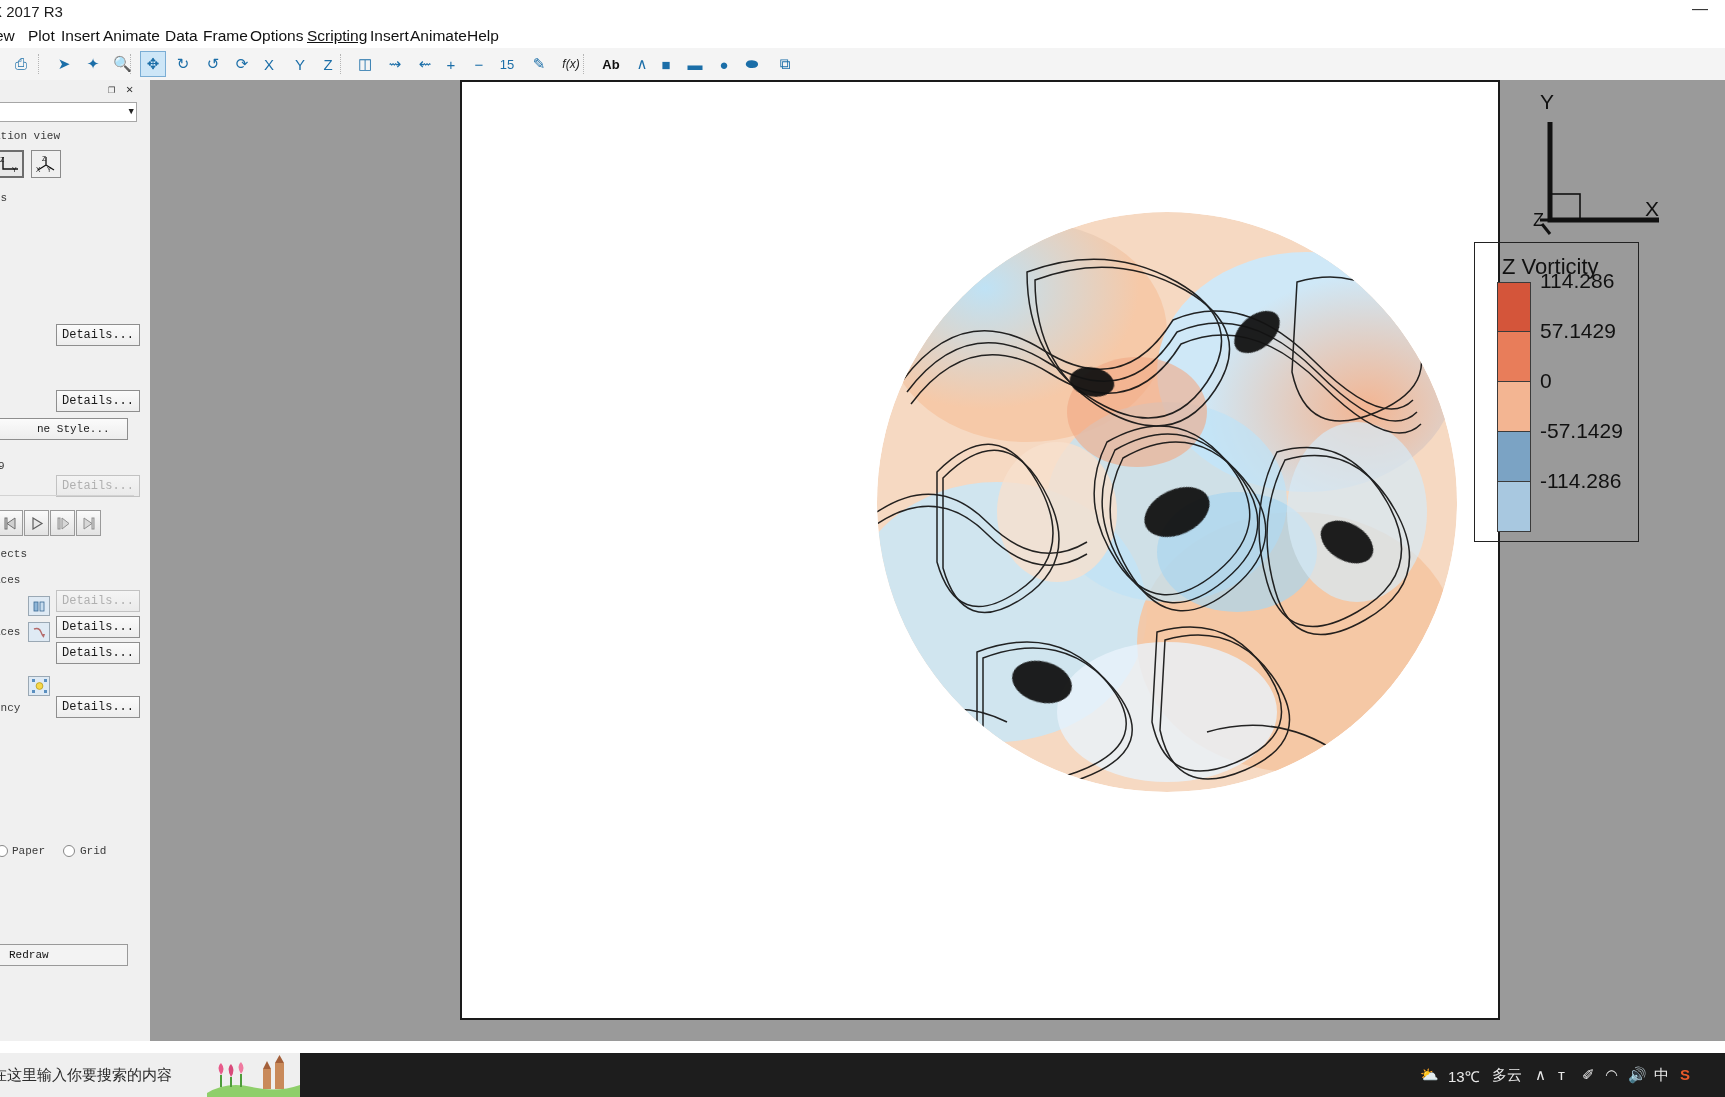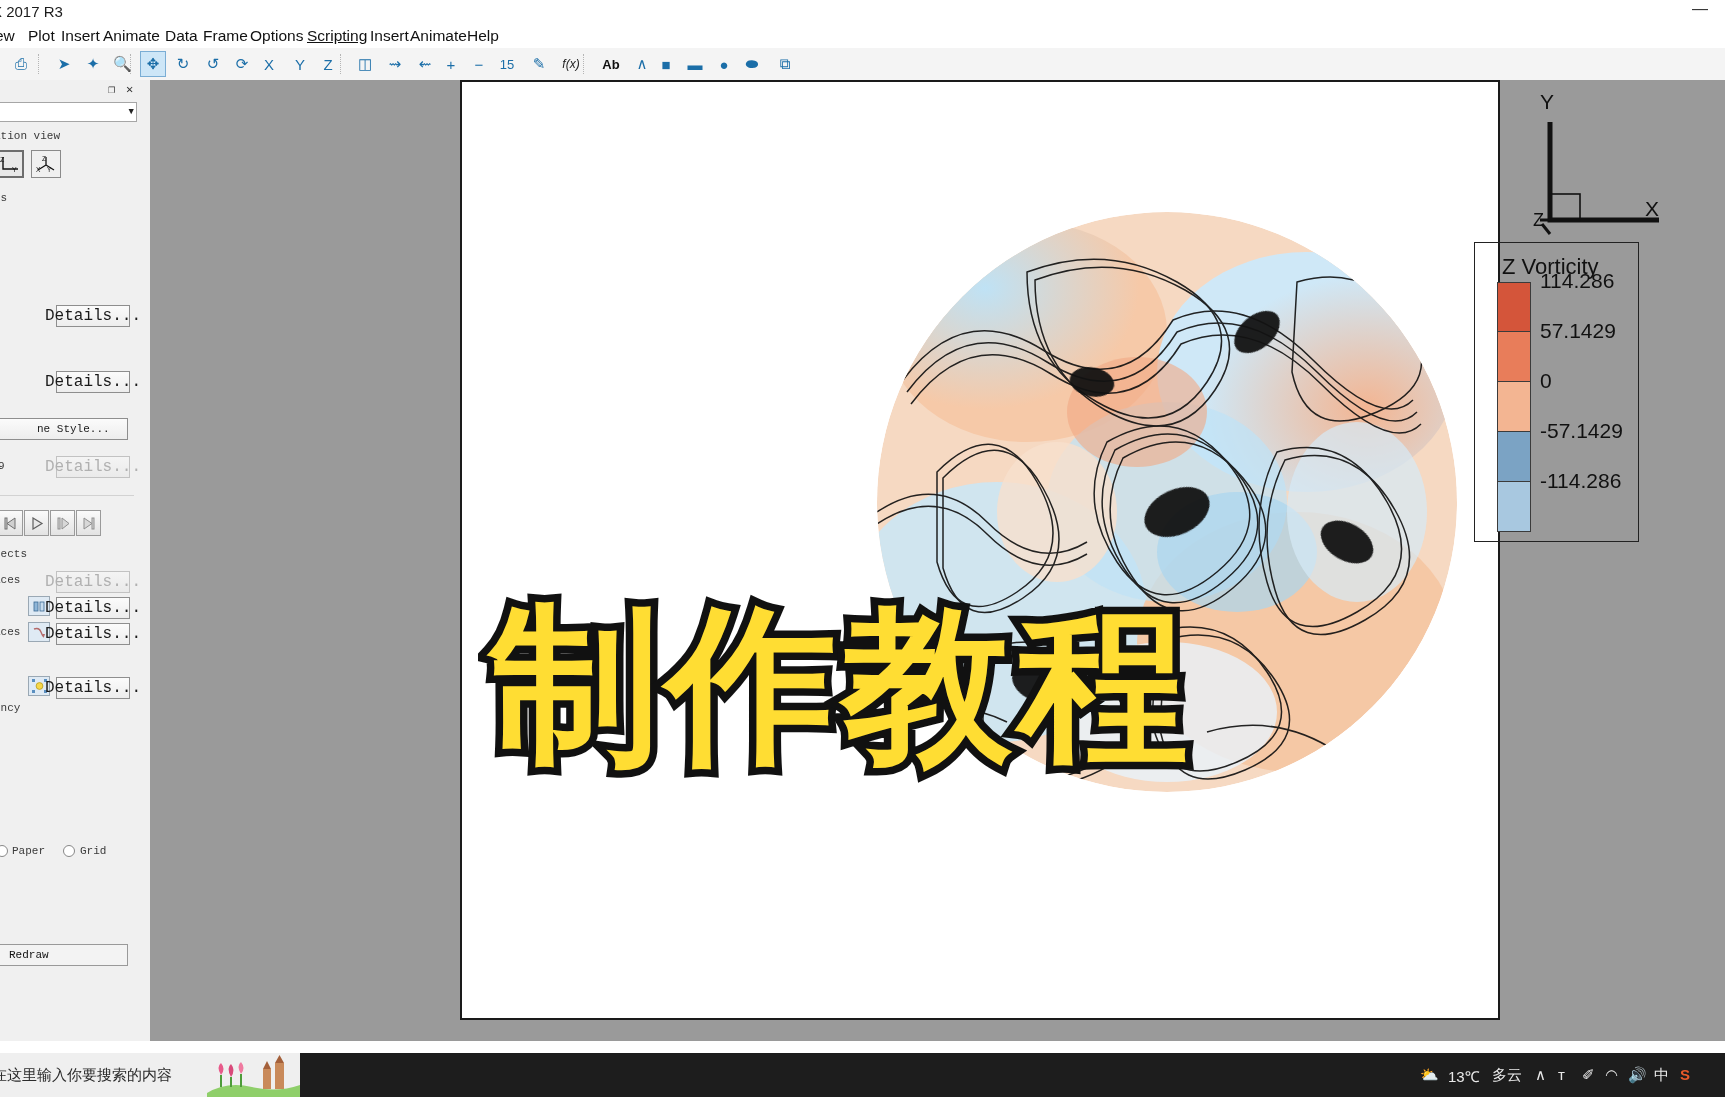--- a/index.html
+++ b/index.html
@@ -65,26 +65,27 @@
   }
   .sb-label{position:absolute;font-size:11px;color:#3a3a3a;white-space:nowrap;
     font-family:"Liberation Mono", monospace;}
   .viewbtn{
     position:absolute;width:30px;height:28px;background:#f0f0f0;
     border:1px solid #8a8a8a;box-sizing:border-box;
     display:flex;align-items:center;justify-content:center;
   }
   .viewbtn.active{border:2px solid #6d6d6d;background:#e8e8e8;}
   .details-btn{
-    position:absolute;width:74px;height:22px;
+    position:absolute;width:84px;height:22px;
     background:linear-gradient(#fbfbfb,#ededed);
     border:1px solid #8e8e8e;box-sizing:border-box;
-    font-family:"Liberation Mono", monospace;font-size:16px;
+    font-family:"Liberation Mono", monospace;font-size:12px;
     color:#1a1a1a;display:flex;align-items:center;justify-content:center;
     letter-spacing:0px;
+    margin-top:19px;
   }
   .details-btn.dim{color:#b0b0b0;border-color:#c2c2c2;
     background:linear-gradient(#f4f4f4,#eaeaea);}
   #line-style-btn{
     position:absolute;left:-20px;top:338px;width:148px;height:22px;
     background:linear-gradient(#fbfbfb,#ededed);
     border:1px solid #8e8e8e;box-sizing:border-box;
     font-family:"Liberation Mono", monospace;font-size:11px;color:#1a1a1a;
     display:flex;align-items:center;padding-left:56px;
   }
@@ -433,21 +434,20 @@
         <div class="cband" style="height: 50px; background: rgb(168, 200, 224); border-bottom: 1px solid rgb(59, 59, 59);"></div>
       </div>
 
   <div class="ctick" style="top: 187px;">114.286</div>
       <div class="ctick" style="top: 237px;">57.1429</div>
       <div class="ctick" style="top: 287px;">0</div>
       <div class="ctick" style="top: 337px;">-57.1429</div>
       <div class="ctick" style="top: 387px;">-114.286</div>
     </div>
 
-  <div id="title-line2">制作教程</div>
 
 </div>
 
 <div id="taskbar"></div>
 <div id="search-box"></div>
 <div id="search-text">在这里输入你要搜索的内容</div>
 <div id="search-art">
   <svg width="93" height="44" viewBox="0 0 93 44">
     <rect width="93" height="44" fill="#efefef"></rect>
     <path d="M0 40 Q20 28 45 34 Q70 40 93 32 L93 44 L0 44 Z" fill="#8fcf6a"></path>

